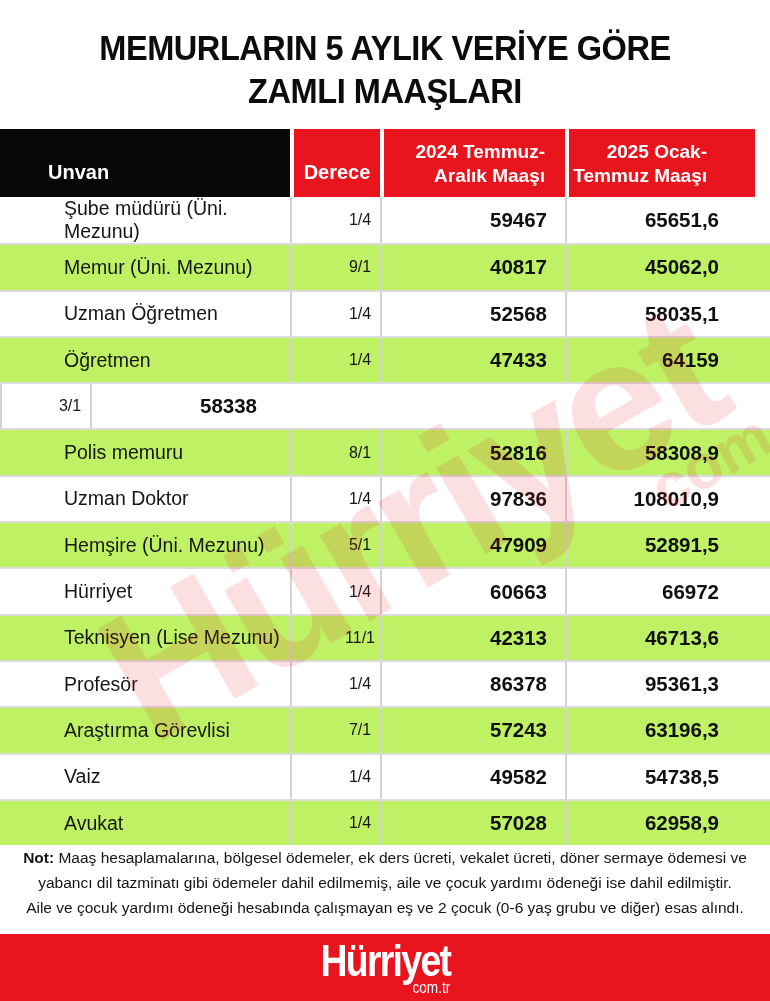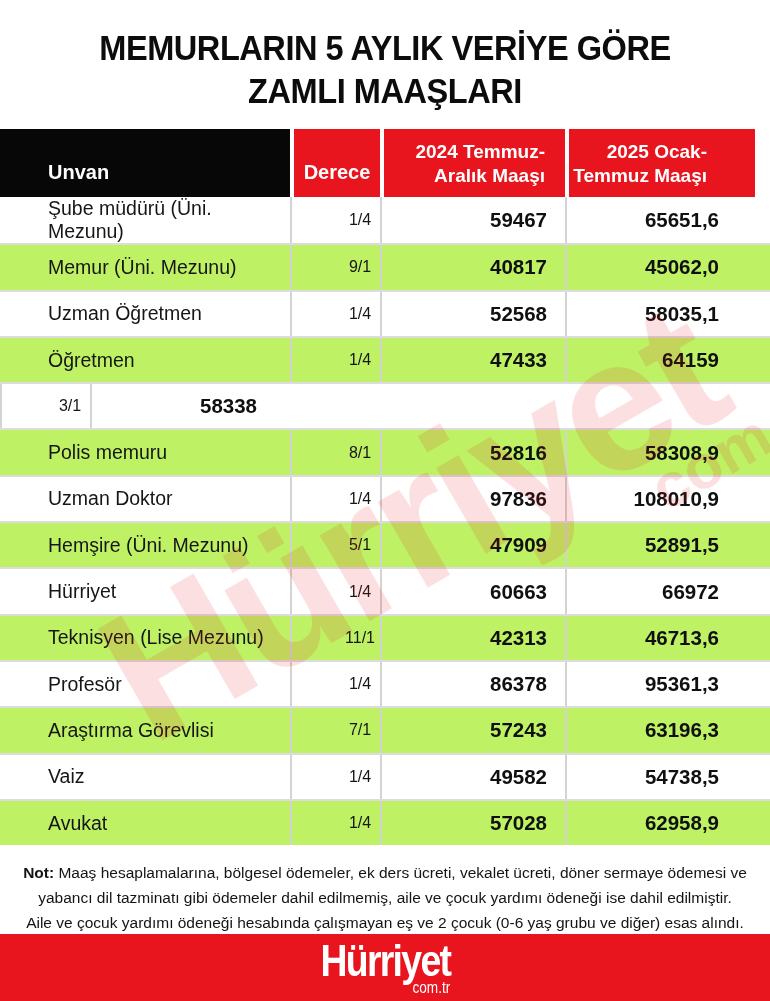--- a/index.html
+++ b/index.html
@@ -29,29 +29,29 @@
   .hc-2line {
     justify-content:flex-end; text-align:right;
     font-size:19px; line-height:24px; padding-bottom:9px;
   }
   .hc-c3 { padding-right:20px; }
   .hc-c4 { padding-right:48px; }
   .trow { height:46.3px; background:#ffffff; }
   .trow.alt { background:#bef264; }
   .trow + .trow { border-top:2px solid #dcdcdc; }
   .td { display:flex; align-items:center; color:#161616; }
-  .td-label { padding-left:48px; font-size:19.5px; }
+  .td-label { padding-left:64px; font-size:19.5px; }
   .td-derece { justify-content:center; font-size:16px;padding-left:48px; }
   .td-num { justify-content:flex-end; font-size:20.5px; font-weight:bold; color:#101010; }
   .c3.td-num { padding-right:18px; }
   .c4.td-num { padding-right:36px; }
   .td.c2, .td.c3, .td.c4 { border-left:2px solid #d3d3d3; }
   
   .note {
-    margin-top:15px; text-align:center; color:#141414;
+    text-align:center; color:#141414;
     font-size:15.5px; line-height:25px;
   }
   
   .footer {
     position:absolute; left:0; bottom:0; width:770px; height:67px;
     background:#e8141e; display:flex; align-items:center; justify-content:center;
   }
   .logo {
     display:flex; flex-direction:column; align-items:flex-end;
     transform:scaleX(0.85); transform-origin:50% 50%;

